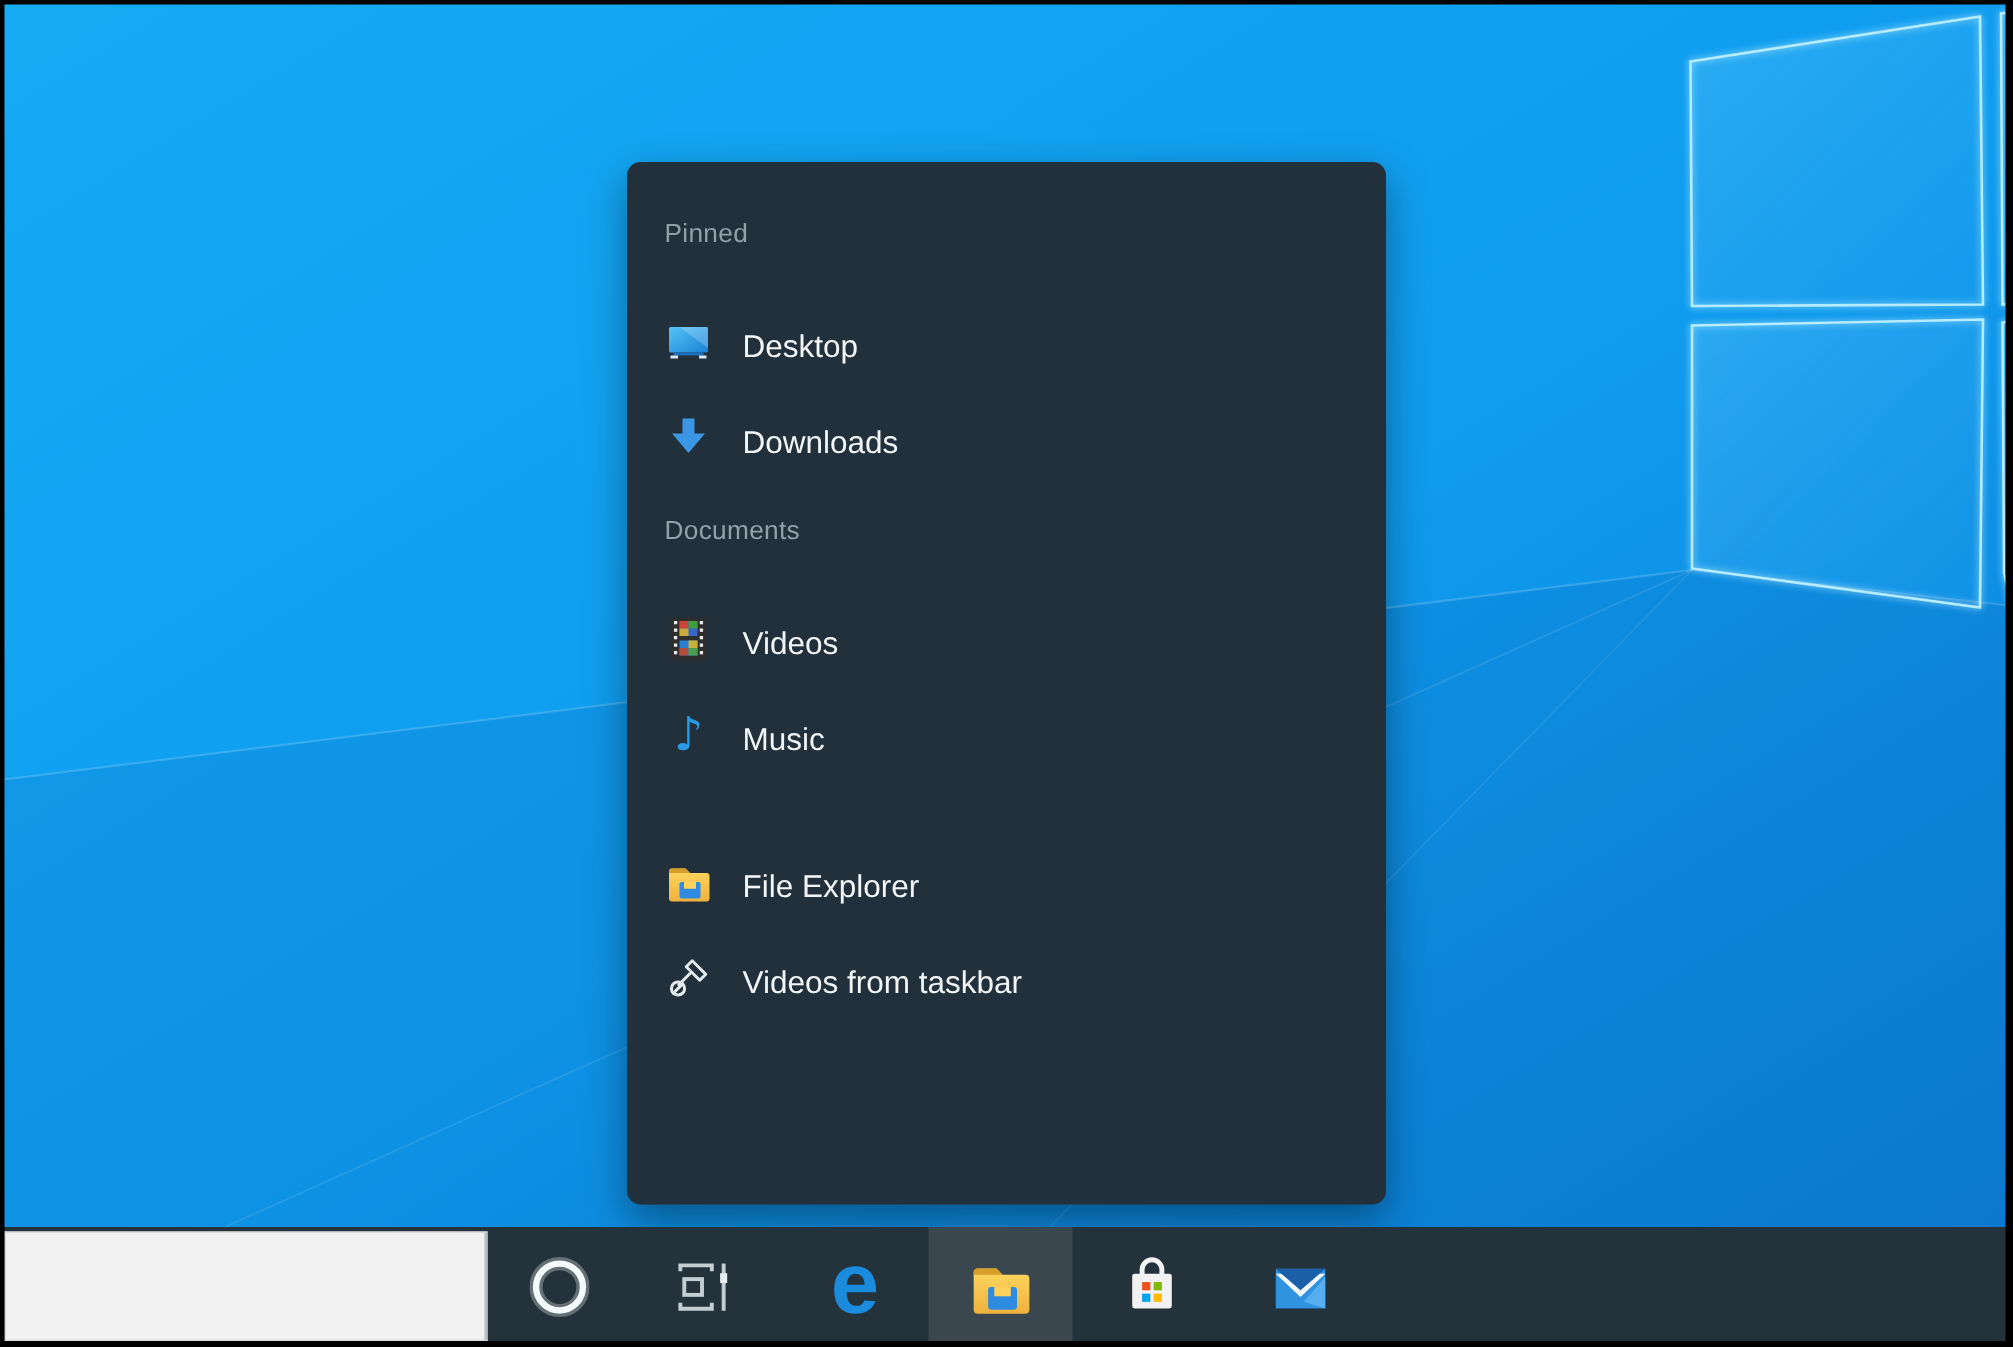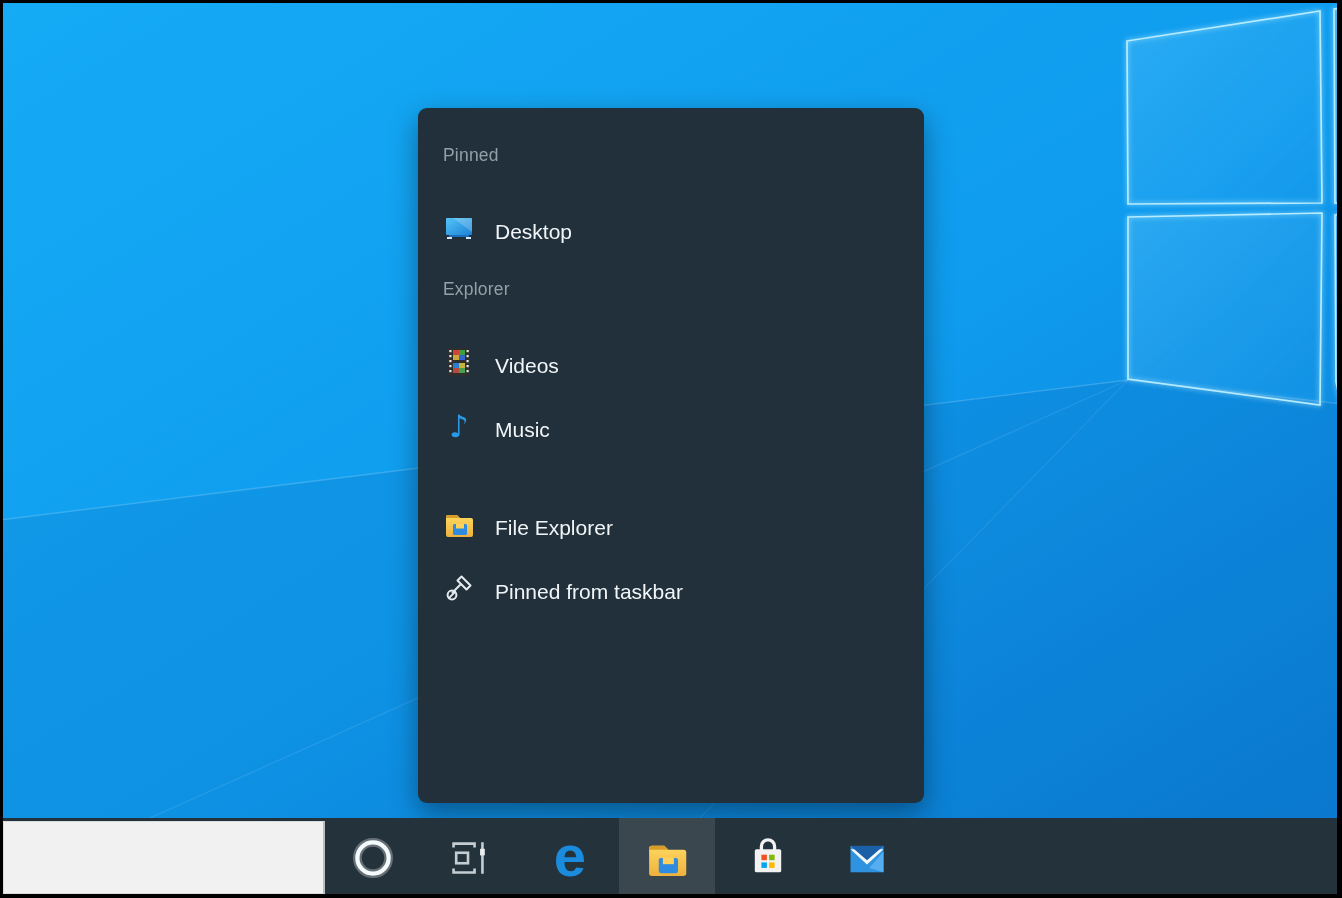--- a/index.html
+++ b/index.html
@@ -102,24 +102,32 @@
           <rect x="3" y="6" width="26" height="17" rx="1" fill="url(#gDesk)"></rect>
           <polygon points="29,6 29,20 10,6" fill="rgba(255,255,255,0.20)"></polygon>
           <rect x="6" y="23" width="20" height="2" fill="#1a6fbe"></rect>
           <rect x="4" y="25" width="5" height="2" fill="#d7e9f6"></rect>
           <rect x="23" y="25" width="5" height="2" fill="#d7e9f6"></rect>
         </svg>
       </span>
       <span class="lbl">Desktop</span>
     </div>
 
-
-
-
-    <div class="jl-header">Explorer</div>
+    <div class="jl-row">
+      <span class="ic">
+        <svg width="32" height="32" viewBox="0 0 32 32">
+          <path d="M12 3 h8 v10 h7 L16 26 5 13 h7 z" fill="#3a97e6"></path>
+        </svg>
+      </span>
+      <span class="lbl">Downloads</span>
+    </div>
+
+
+
+    <div class="jl-header">Documents</div>
     <div class="jl-gap-s"></div>
 
     <div class="jl-row">
       <span class="ic">
         <svg width="32" height="32" viewBox="0 0 32 32">
           <rect x="5" y="2" width="22" height="28" fill="#2e2e2e"></rect>
           <g fill="#e8e8e8">
             <rect x="6.3" y="4" width="2.2" height="2.2"></rect>
               <rect x="6.3" y="9" width="2.2" height="2.2"></rect>
             <rect x="6.3" y="14" width="2.2" height="2.2"></rect>
@@ -173,21 +181,21 @@
 
     <div class="jl-row">
       <span class="ic">
         <svg width="32" height="32" viewBox="0 0 32 32" fill="none" stroke="#e4ebee" stroke-width="2" stroke-linecap="round" stroke-linejoin="round">
           <path d="M18.5 4.5 L27.5 13.5 L23.5 17.5 L14.5 8.5 Z"></path>
           <path d="M17 13 L9.5 20.5"></path>
           <circle cx="9" cy="23" r="4.4"></circle>
           <path d="M5.9 26.1 L12.1 19.9"></path>
         </svg>
       </span>
-      <span class="lbl">Pinned from taskbar</span>
+      <span class="lbl">Videos from taskbar</span>
     </div>
 
   </div>
 
   <div class="taskbar">
 
     <div class="search-box"></div>
 
     <div class="tb-btn" style="left:325px;">
       <svg width="40" height="40" viewBox="0 0 32 32">

